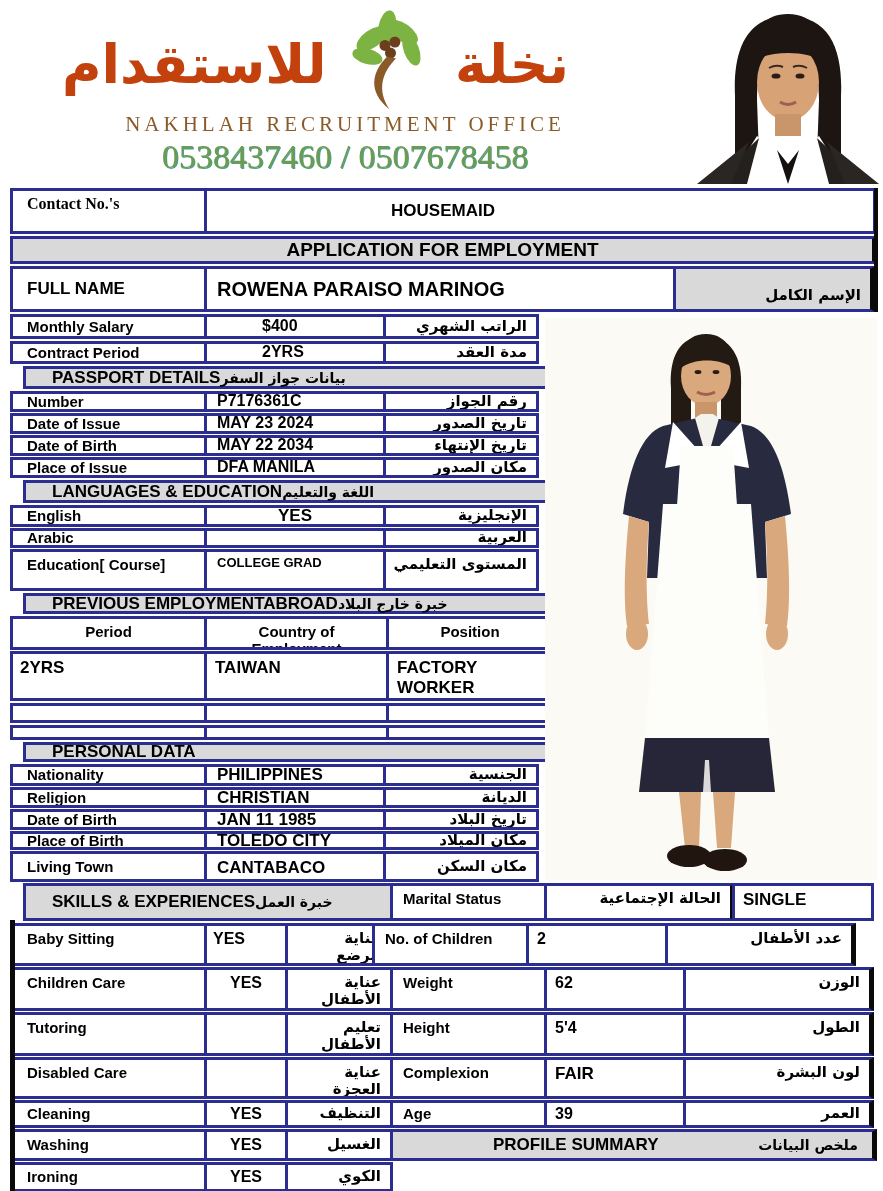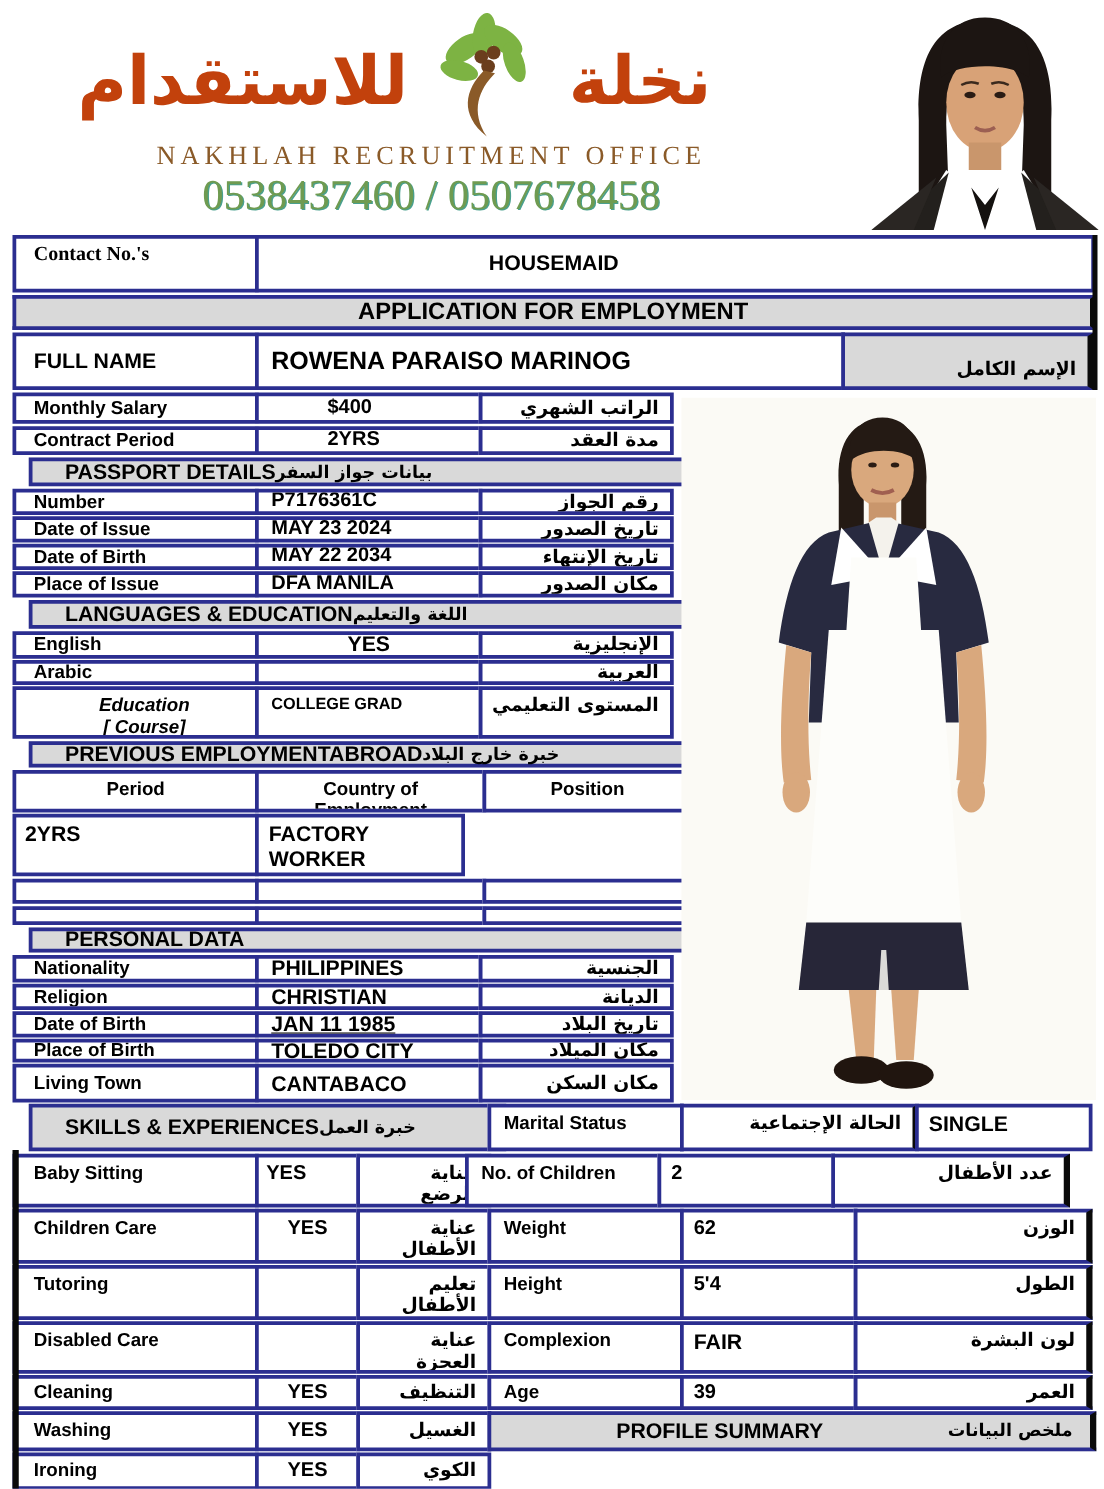--- a/index.html
+++ b/index.html
@@ -169,41 +169,42 @@
   <div class="cell w-l lblc">English</div>
   <div class="cell w-v valc ctr" style="font-size:17px;">YES</div>
   <div class="cell w-a arc">الإنجليزية</div>
 </div>
 <div class="row" style="top:528px; height:20px;">
   <div class="cell w-l lblc">Arabic</div>
   <div class="cell w-v valc"></div>
   <div class="cell w-a arc">العربية</div>
 </div>
 <div class="row" style="top:549px; height:42px;">
-  <div class="cell w-l lblc top" style="flex-direction:column; align-items:center;font-style:italic;">
+  <div class="cell w-l lblc top" style="flex-direction:row; align-items:flex-start;">
     <span>Education</span>
     <span>[ Course]</span>
   </div>
   <div class="cell w-v valc top" style="font-size:13px;text-align:right;">COLLEGE GRAD</div>
   <div class="cell w-a arc top">المستوى التعليمي</div>
 </div>
 
 <div class="hdr" style="top:593px; height:21px;">
   <span class="en">PREVIOUS EMPLOYMENTABROAD</span>
     <span class="ar">خبرة خارج البلاد</span>
 </div>
 <div class="row" style="top:616px; height:34px;">
   <div class="cell w-l ctr top" style="font-weight:bold; font-size:15px;">Period</div>
   <div class="cell e2 ctr top" style="font-weight:bold; font-size:15px; text-align:center;">
       <span style="max-width:120px;">Country of Employment</span>
     </div>
   <div class="cell e3 ctr top" style="font-weight:bold; font-size:15px;">Position</div>
 </div>
 <div class="row" style="top:651px; height:50px;">
   <div class="cell w-l top" style="font-weight:bold; font-size:17px; padding-left:7px;">2YRS</div>
+  <div class="cell e2 top" style="font-weight:bold; font-size:17px; padding-left:8px;">TAIWAN</div>
   <div class="cell e3 top" style="font-weight:bold; font-size:17px; padding-left:8px;">FACTORY WORKER</div>
 </div>
 <div class="row" style="top:703px; height:20px;">
   <div class="cell w-l"></div>
   <div class="cell e2"></div>
   <div class="cell e3"></div>
 </div>
 <div class="row" style="top:725px; height:15px;">
   <div class="cell w-l"></div>
   <div class="cell e2"></div>
@@ -218,21 +219,21 @@
   <div class="cell w-v valc" style="font-size:17px;">PHILIPPINES</div>
   <div class="cell w-a arc">الجنسية</div>
 </div>
 <div class="row" style="top:787px; height:21px;">
   <div class="cell w-l lblc">Religion</div>
   <div class="cell w-v valc" style="font-size:17px;">CHRISTIAN</div>
   <div class="cell w-a arc">الديانة</div>
 </div>
 <div class="row" style="top:809px; height:21px;">
   <div class="cell w-l lblc">Date of Birth</div>
-  <div class="cell w-v valc" style="font-size:17px;text-decoration:underline;">JAN 11 1985</div>
+  <div class="cell w-v valc" style="font-size:17px;">JAN 11 1985</div>
   <div class="cell w-a arc">تاريخ البلاد</div>
 </div>
 <div class="row" style="top:831px; height:19px;">
   <div class="cell w-l lblc">Place of Birth</div>
   <div class="cell w-v valc" style="font-size:17px;">TOLEDO CITY</div>
   <div class="cell w-a arc">مكان الميلاد</div>
 </div>
 <div class="row" style="top:851px; height:31px;">
   <div class="cell w-l lblc top">Living Town</div>
   <div class="cell w-v valc top" style="font-size:17px;">CANTABACO TOLEDO</div>

